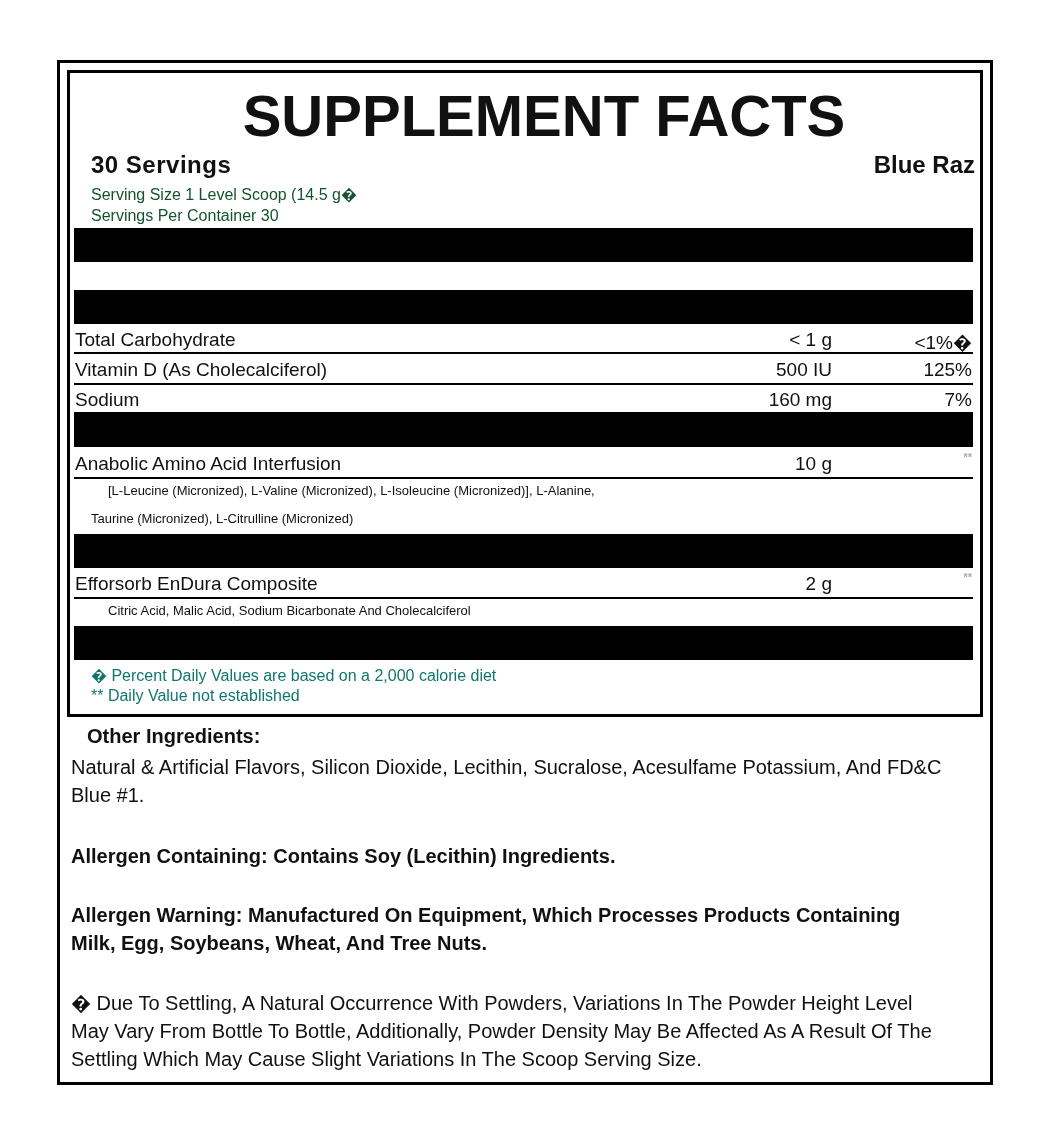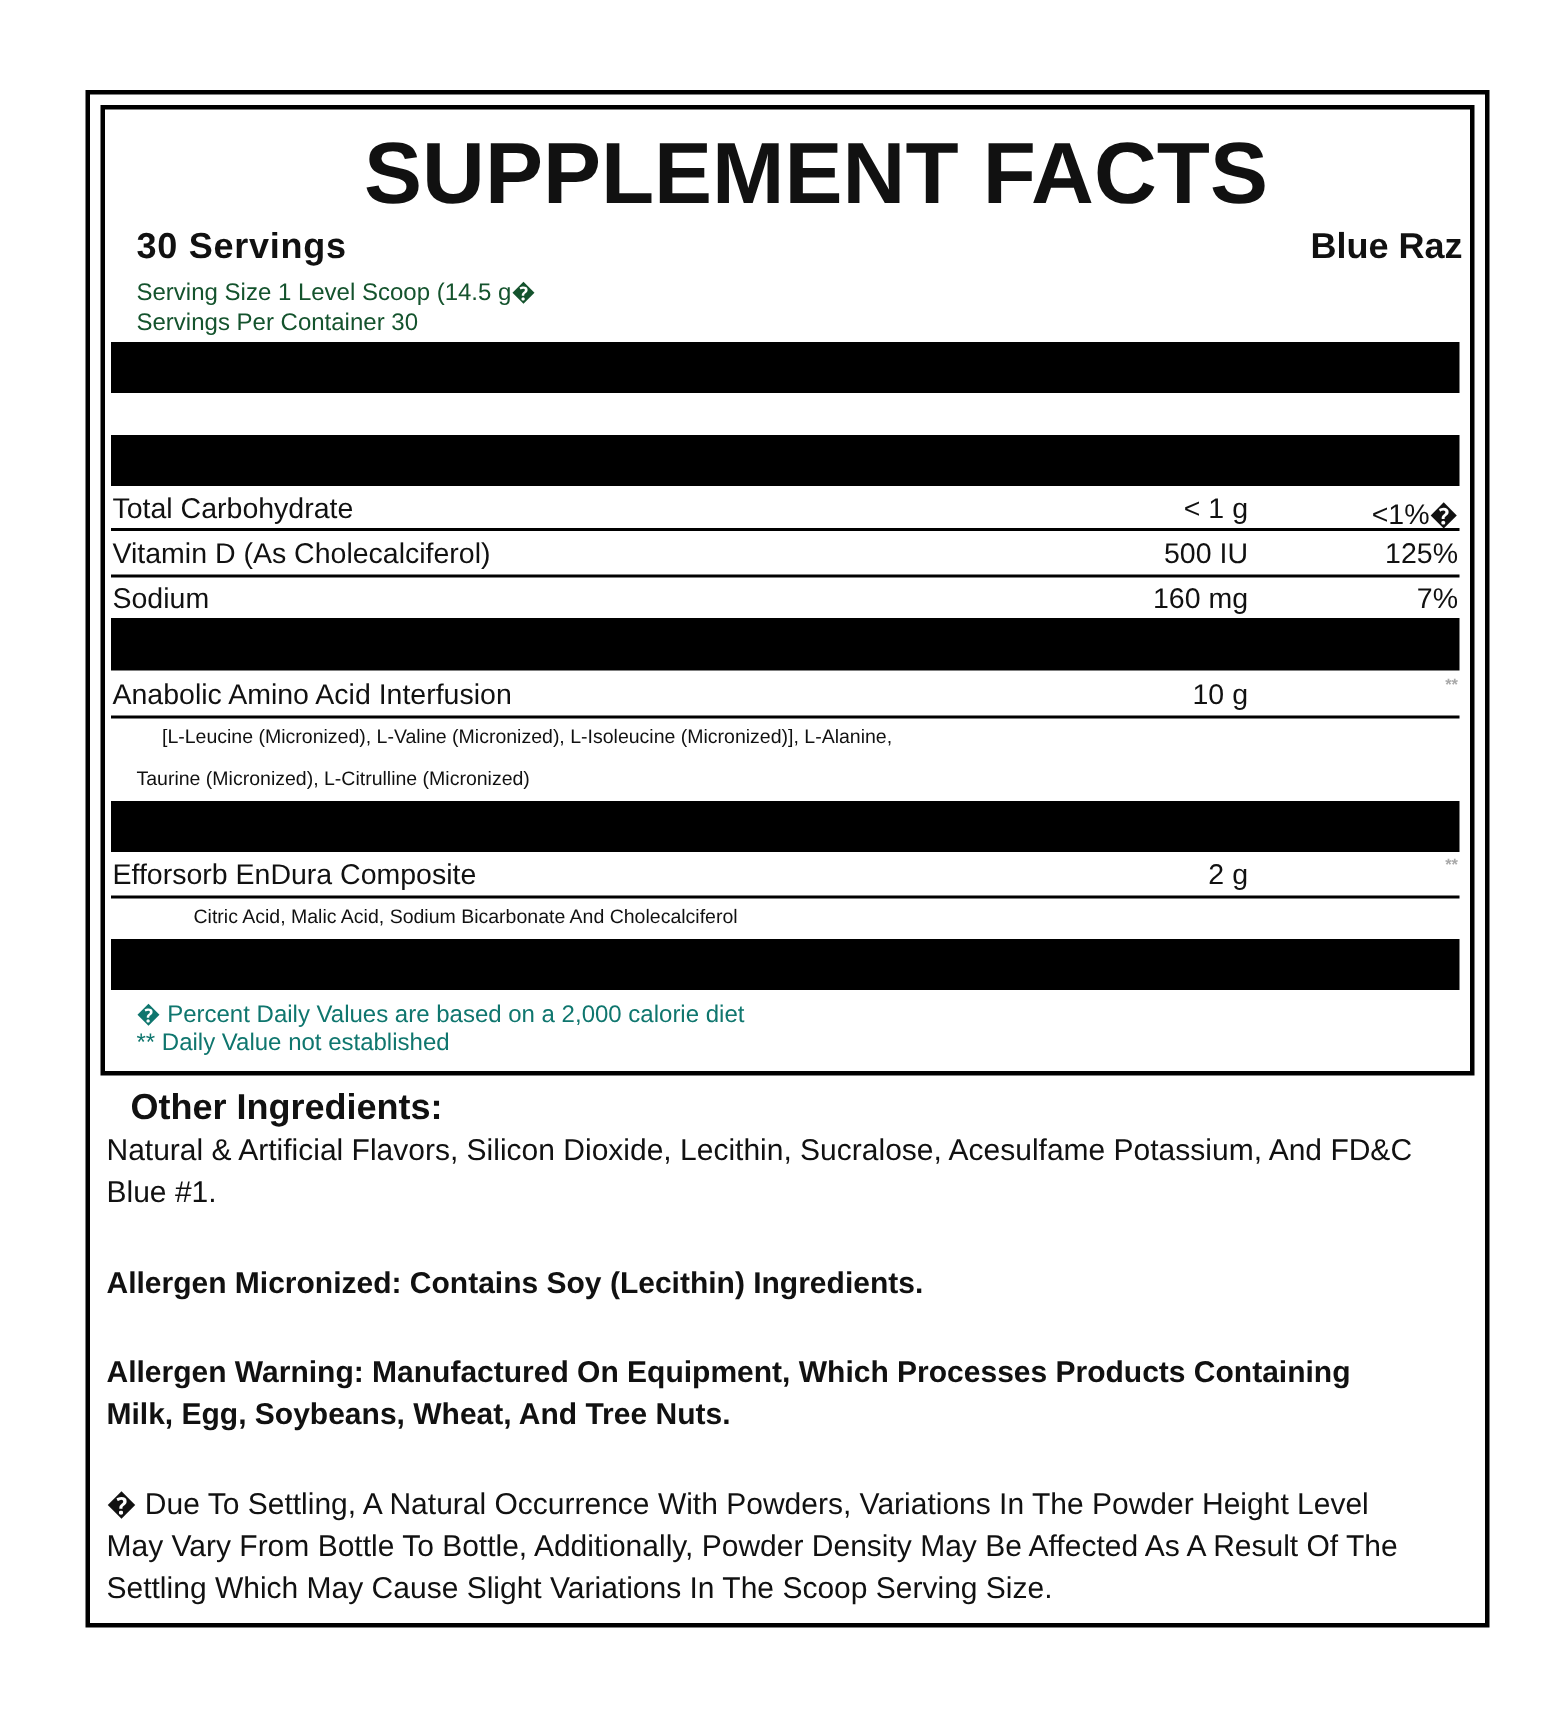--- a/index.html
+++ b/index.html
@@ -79,28 +79,28 @@
 
   <div class="bar" style="top:461px; height:34px;"></div>
 
   <div class="row" style="top:500px;">
     <span class="name">Efforsorb EnDura Composite</span>
     <span class="amt">2 g</span>
     <span class="dv faint">**</span>
   </div>
   <div class="line" style="top:524px;"></div>
 
-  <div class="abs sub" style="left:22px; top:530px;margin-left:21px;">Citric Acid, Malic Acid, Sodium Bicarbonate And Cholecalciferol</div>
+  <div class="abs sub" style="left:22px; top:530px;">Citric Acid, Malic Acid, Sodium Bicarbonate And Cholecalciferol</div>
 
   <div class="bar" style="top:553px; height:34px;"></div>
 
   <div class="abs foot" style="left:5px; top:591px;">� Percent Daily Values are based on a 2,000 calorie diet</div>
   <div class="abs foot" style="left:5px; top:614px;">** Daily Value not established</div>
 </div>
 
-<div class="abs bold" style="left:71px; top:725px; font-size:24px;">Other Ingredients:</div>
+<div class="abs bold" style="left:71px; top:725px; font-size:20px;">Other Ingredients:</div>
 <div class="body-text" style="top:753px;">Natural &amp; Artificial Flavors, Silicon Dioxide, Lecithin, Sucralose, Acesulfame Potassium, And FD&amp;C Blue #1.</div>
 
-<div class="body-text bold" style="top:842px;">Allergen Micronized: Contains Soy (Lecithin) Ingredients.</div>
+<div class="body-text bold" style="top:842px;">Allergen Containing: Contains Soy (Lecithin) Ingredients.</div>
 
 <div class="body-text bold" style="top:901px; width:840px;">Allergen Warning: Manufactured On Equipment, Which Processes Products Containing Milk, Egg, Soybeans, Wheat, And Tree Nuts.</div>
 
 <div class="body-text" style="top:989px; width:880px;">� Due To Settling, A Natural Occurrence With Powders, Variations In The Powder Height Level May Vary From Bottle To Bottle, Additionally, Powder Density May Be Affected As A Result Of The Settling Which May Cause Slight Variations In The Scoop Serving Size.</div>
 
 </body></html>

